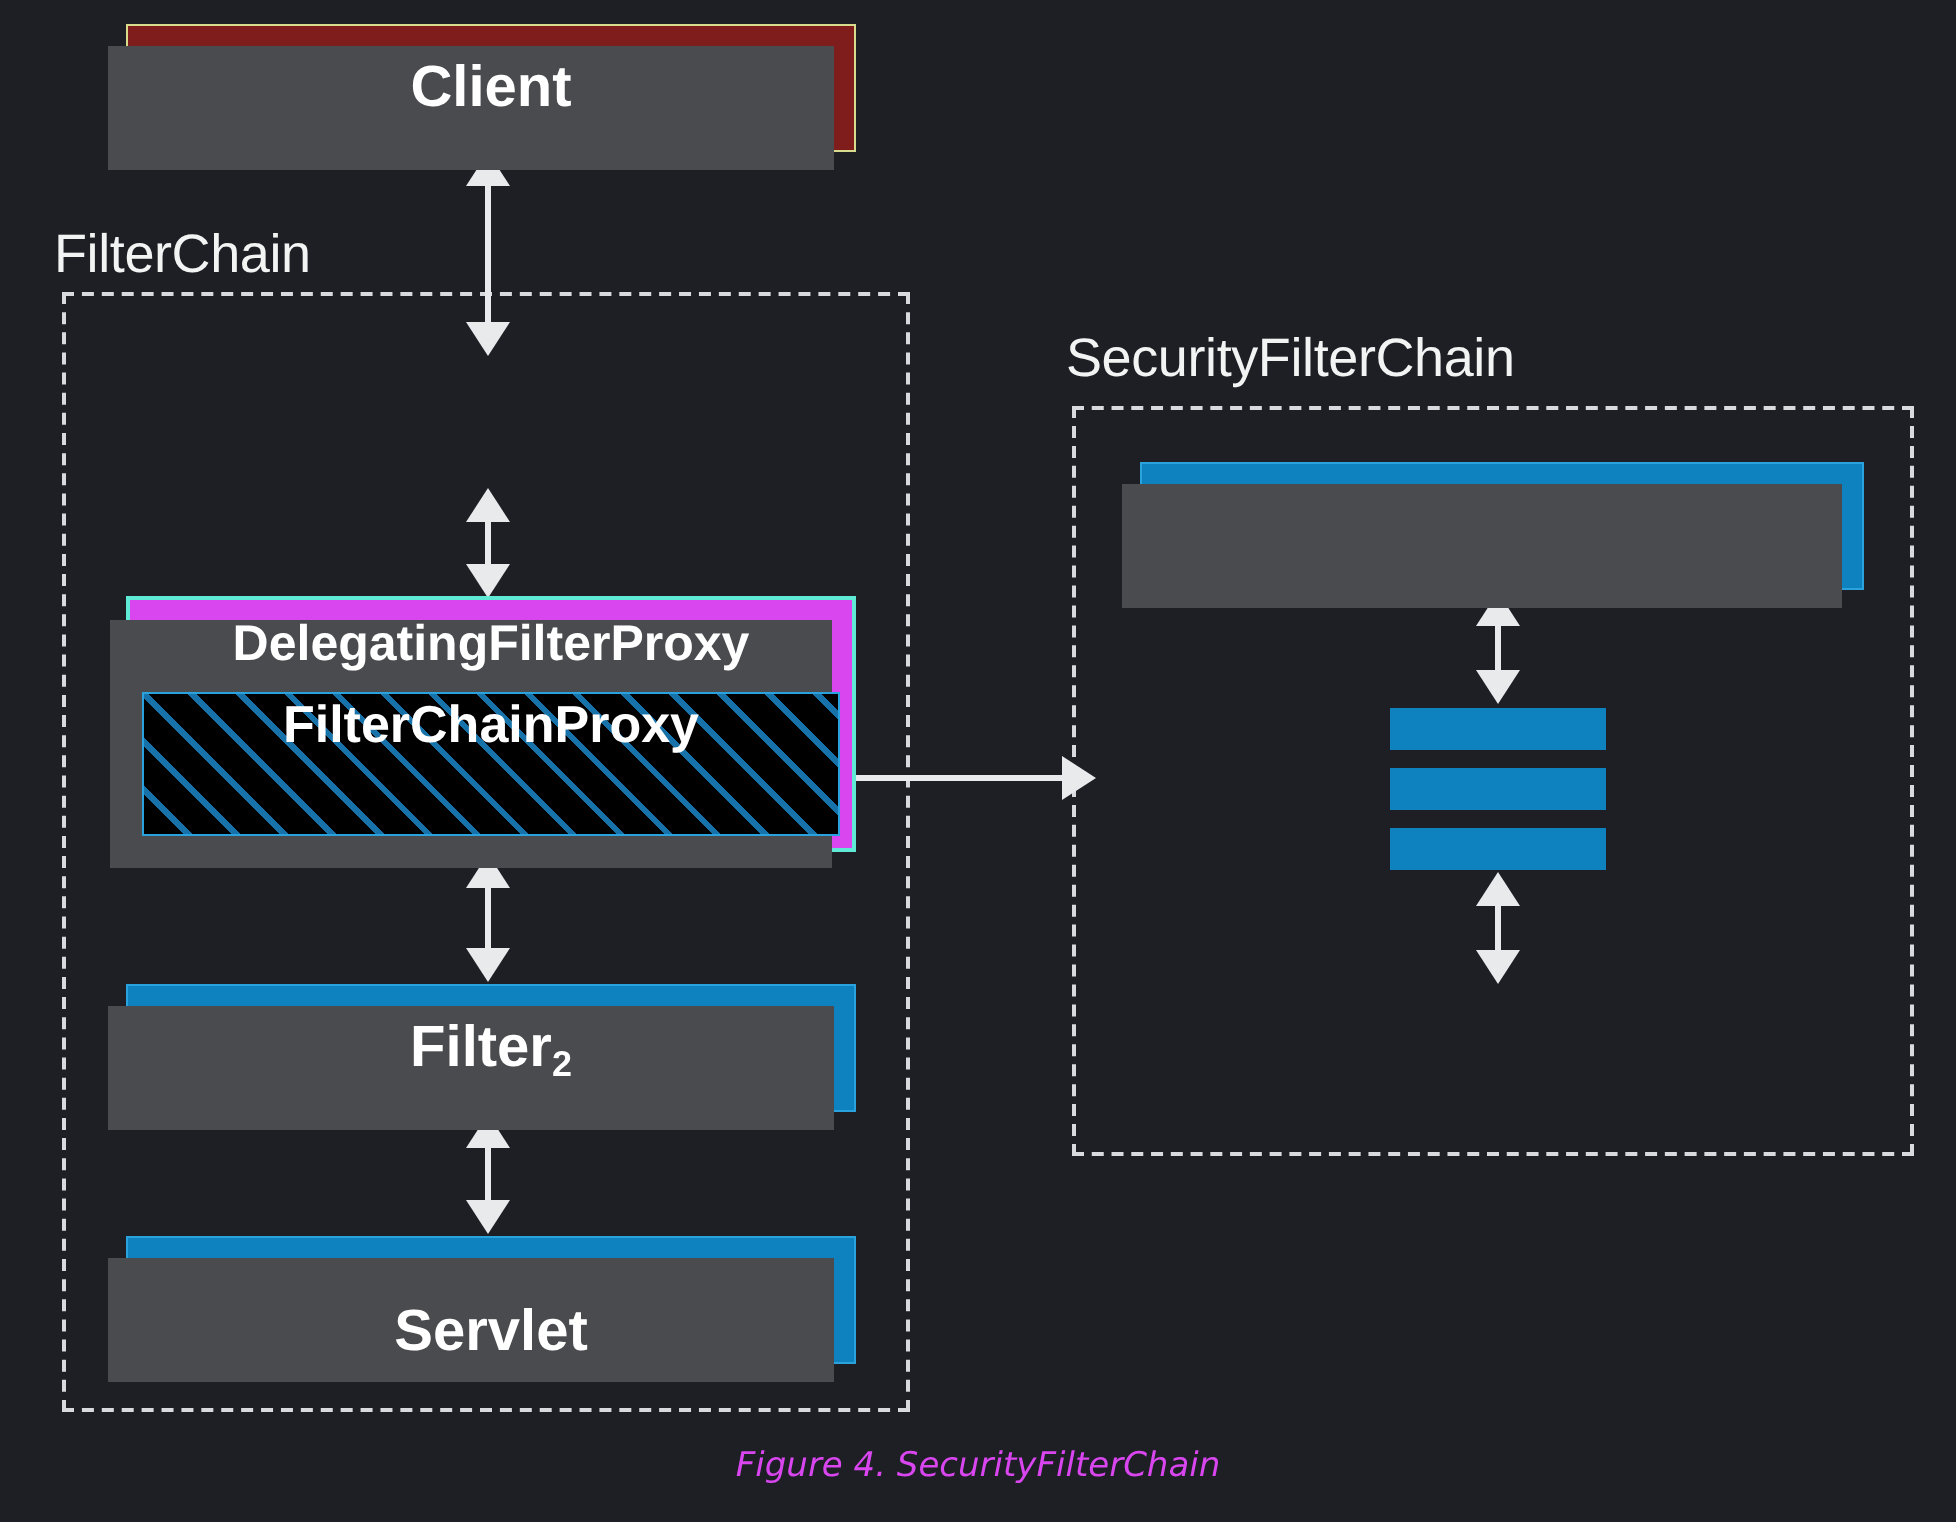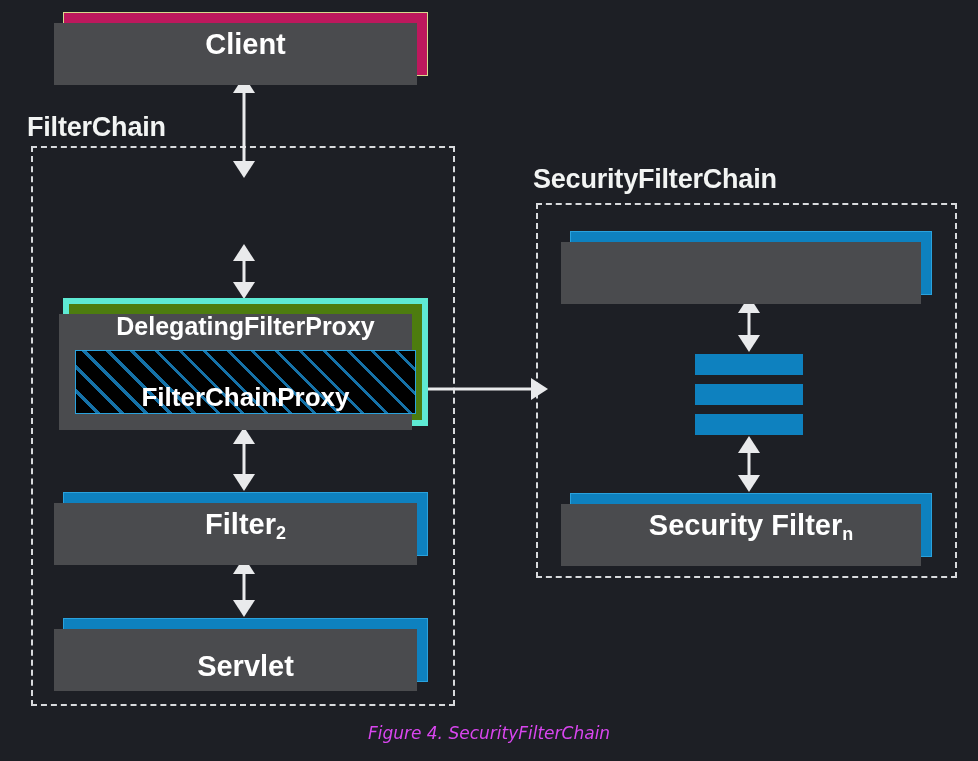--- a/index.html
+++ b/index.html
@@ -20,21 +20,21 @@
   
   .group-box {
     position: absolute;
     border: 2px dashed #d8dadd;
     box-sizing: border-box;
     background: transparent;
   }
   .group-label {
     position: absolute;
     color: #f2f4f3;
-    font-weight: bold;
+    font-weight: normal;
     font-size: 27px;
     letter-spacing: -0.2px;
     white-space: nowrap;
   }
 
   
   .node {
     position: absolute;
     box-sizing: border-box;
     display: flex;
@@ -52,42 +52,42 @@
     right: 10px;
     bottom: -10px;
     background: #4a4b4e;
     z-index: -1;
   }
   .node-blue {
     background: #0e81bf;
     border: 1px solid #2aa2dd;
   }
   .node-green {
-    background: #be185d;
+    background: #7f1d1d;
     border: 1px solid #d8da8c;
   }
   .node-label {
     position: relative;
     z-index: 2;
     line-height: 1;
   }
   .node-label sub {
     font-size: 0.62em;
     vertical-align: baseline;
     position: relative;
     bottom: -0.30em;
     font-weight: bold;
   }
 
   
   .dfp-outer {
     position: absolute;
     box-sizing: border-box;
-    background: #4d7c0f;
-    border: 6px solid #5eead4;
+    background: #d946ef;
+    border: 2px solid #5eead4;
     z-index: 3;
   }
   .dfp-outer .shadow {
     position: absolute;
     left: -10px;
     top: 10px;
     right: 10px;
     bottom: -10px;
     background: #4a4b4e;
     z-index: -1;
@@ -114,21 +114,21 @@
     background:
       repeating-linear-gradient(
         45deg,
         #000000 0px,
         #000000 14px,
         #1672a8 14px,
         #1672a8 17px
       );
     border: 1px solid #2aa2dd;
     display: flex;
-    align-items: flex-end;
+    align-items: flex-start;
     justify-content: center;
     z-index: 2;
   }
   .fcp-label {
     color: #ffffff;
     font-weight: bold;
     font-size: 26px;
     position: relative;
     z-index: 3;
   }
@@ -286,20 +286,16 @@
   <div class="mini-bar" style="left:695px; top:354px; width:108px; height:21px;"></div>
   <div class="mini-bar" style="left:695px; top:384px; width:108px; height:21px;"></div>
   <div class="mini-bar" style="left:695px; top:414px; width:108px; height:21px;"></div>
 
   <div class="v-arrow" style="left:737px; top:436px; width:24px; height:56px;">
     <div class="arrow-head up"></div>
     <div class="stem" style="top:10px; bottom:10px;"></div>
     <div class="arrow-head down"></div>
   </div>
 
-  <div class="node node-blue" style="left:570px; top:493px; width:362px; height:64px;">
-    <div class="shadow"></div>
-    <div class="node-label" style="font-size:29px;"><span>Security Filter</span><sub>n</sub></div>
-  </div>
 
   <div id="figure-caption">Figure 4. SecurityFilterChain</div>
 
 </div>
 
 </body></html>

